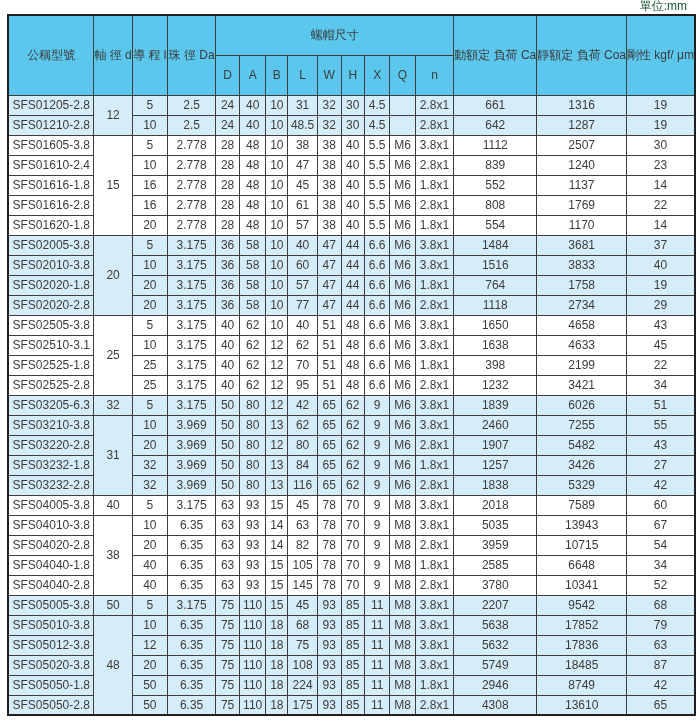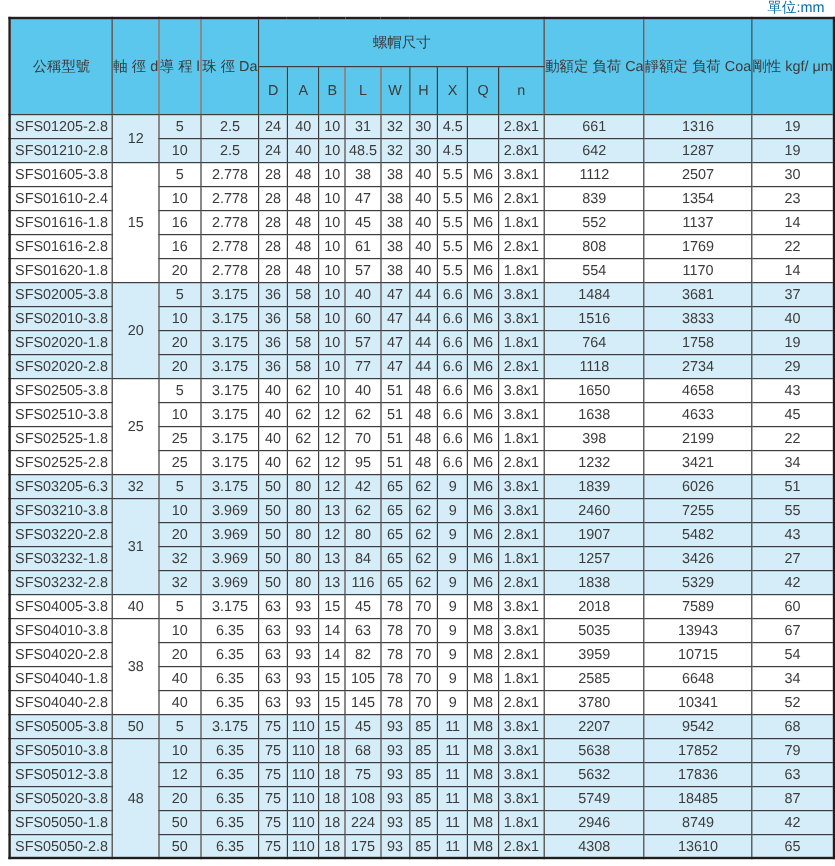--- a/index.html
+++ b/index.html
@@ -12,21 +12,21 @@
     font-family: "Liberation Sans", "DejaVu Sans", sans-serif;
     color: #3b3b3b;
     overflow: hidden;
   }
   .unit-label {
     position: absolute;
     top: 0px;
     right: 9px;
     font-size: 12px;
     line-height: 13px;
-    color: #0369a1;
+    color: #14532d;
   }
   table.spec {
     position: absolute;
     top: 14px;
     left: 7px;
     border-collapse: collapse;
     table-layout: fixed;
     border: 2px solid #1f1f1f;
   }
   table.spec th, table.spec td {
@@ -171,21 +171,21 @@
           <td>28</td>
           <td>48</td>
           <td>10</td>
           <td>47</td>
           <td>38</td>
           <td>40</td>
           <td>5.5</td>
           <td>M6</td>
           <td>2.8x1</td>
           <td>839</td>
-          <td>1354</td>
+          <td>1240</td>
           <td>23</td>
         </tr>
         <tr>
           <td class="model">SFS01616-1.8</td>
           <td>16</td>
           <td>2.778</td>
           <td>28</td>
           <td>48</td>
           <td>10</td>
           <td>45</td>
@@ -313,21 +313,21 @@
           <td>51</td>
           <td>48</td>
           <td>6.6</td>
           <td>M6</td>
           <td>3.8x1</td>
           <td>1650</td>
           <td>4658</td>
           <td>43</td>
         </tr>
         <tr>
-          <td class="model">SFS02510-3.8</td>
+          <td class="model">SFS02510-3.1</td>
           <td>10</td>
           <td>3.175</td>
           <td>40</td>
           <td>62</td>
           <td>12</td>
           <td>62</td>
           <td>51</td>
           <td>48</td>
           <td>6.6</td>
           <td>M6</td>

